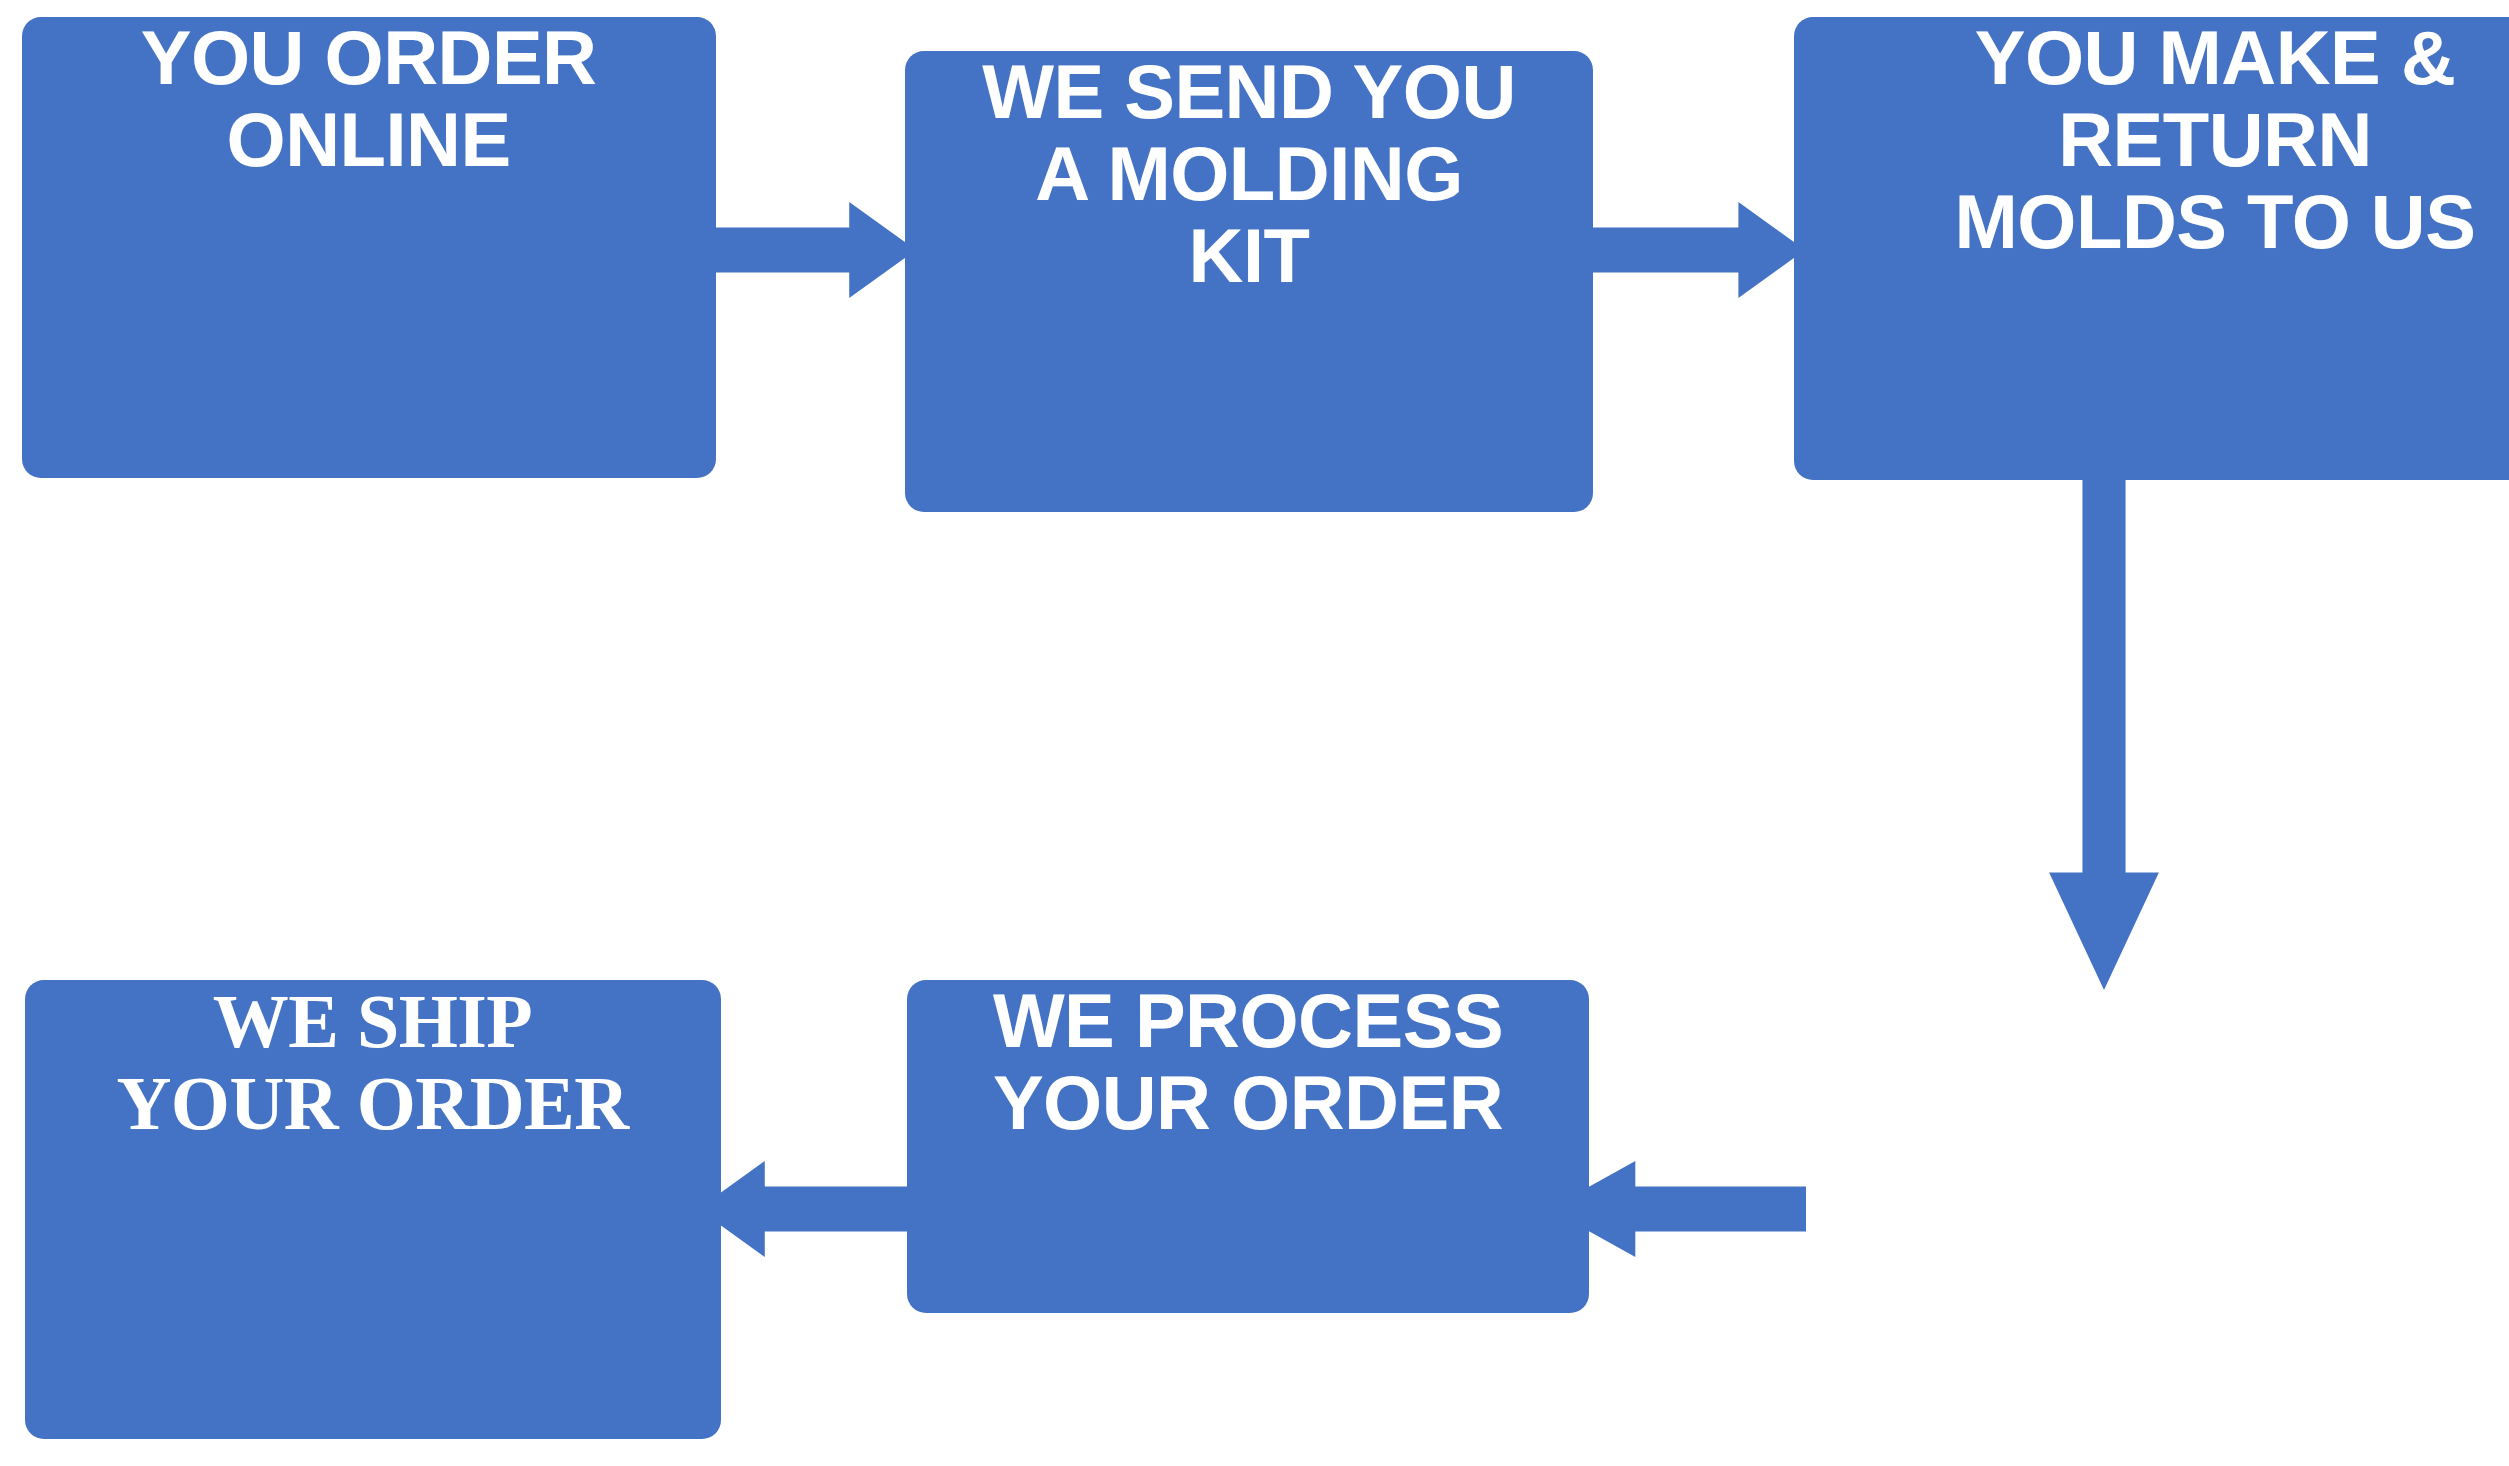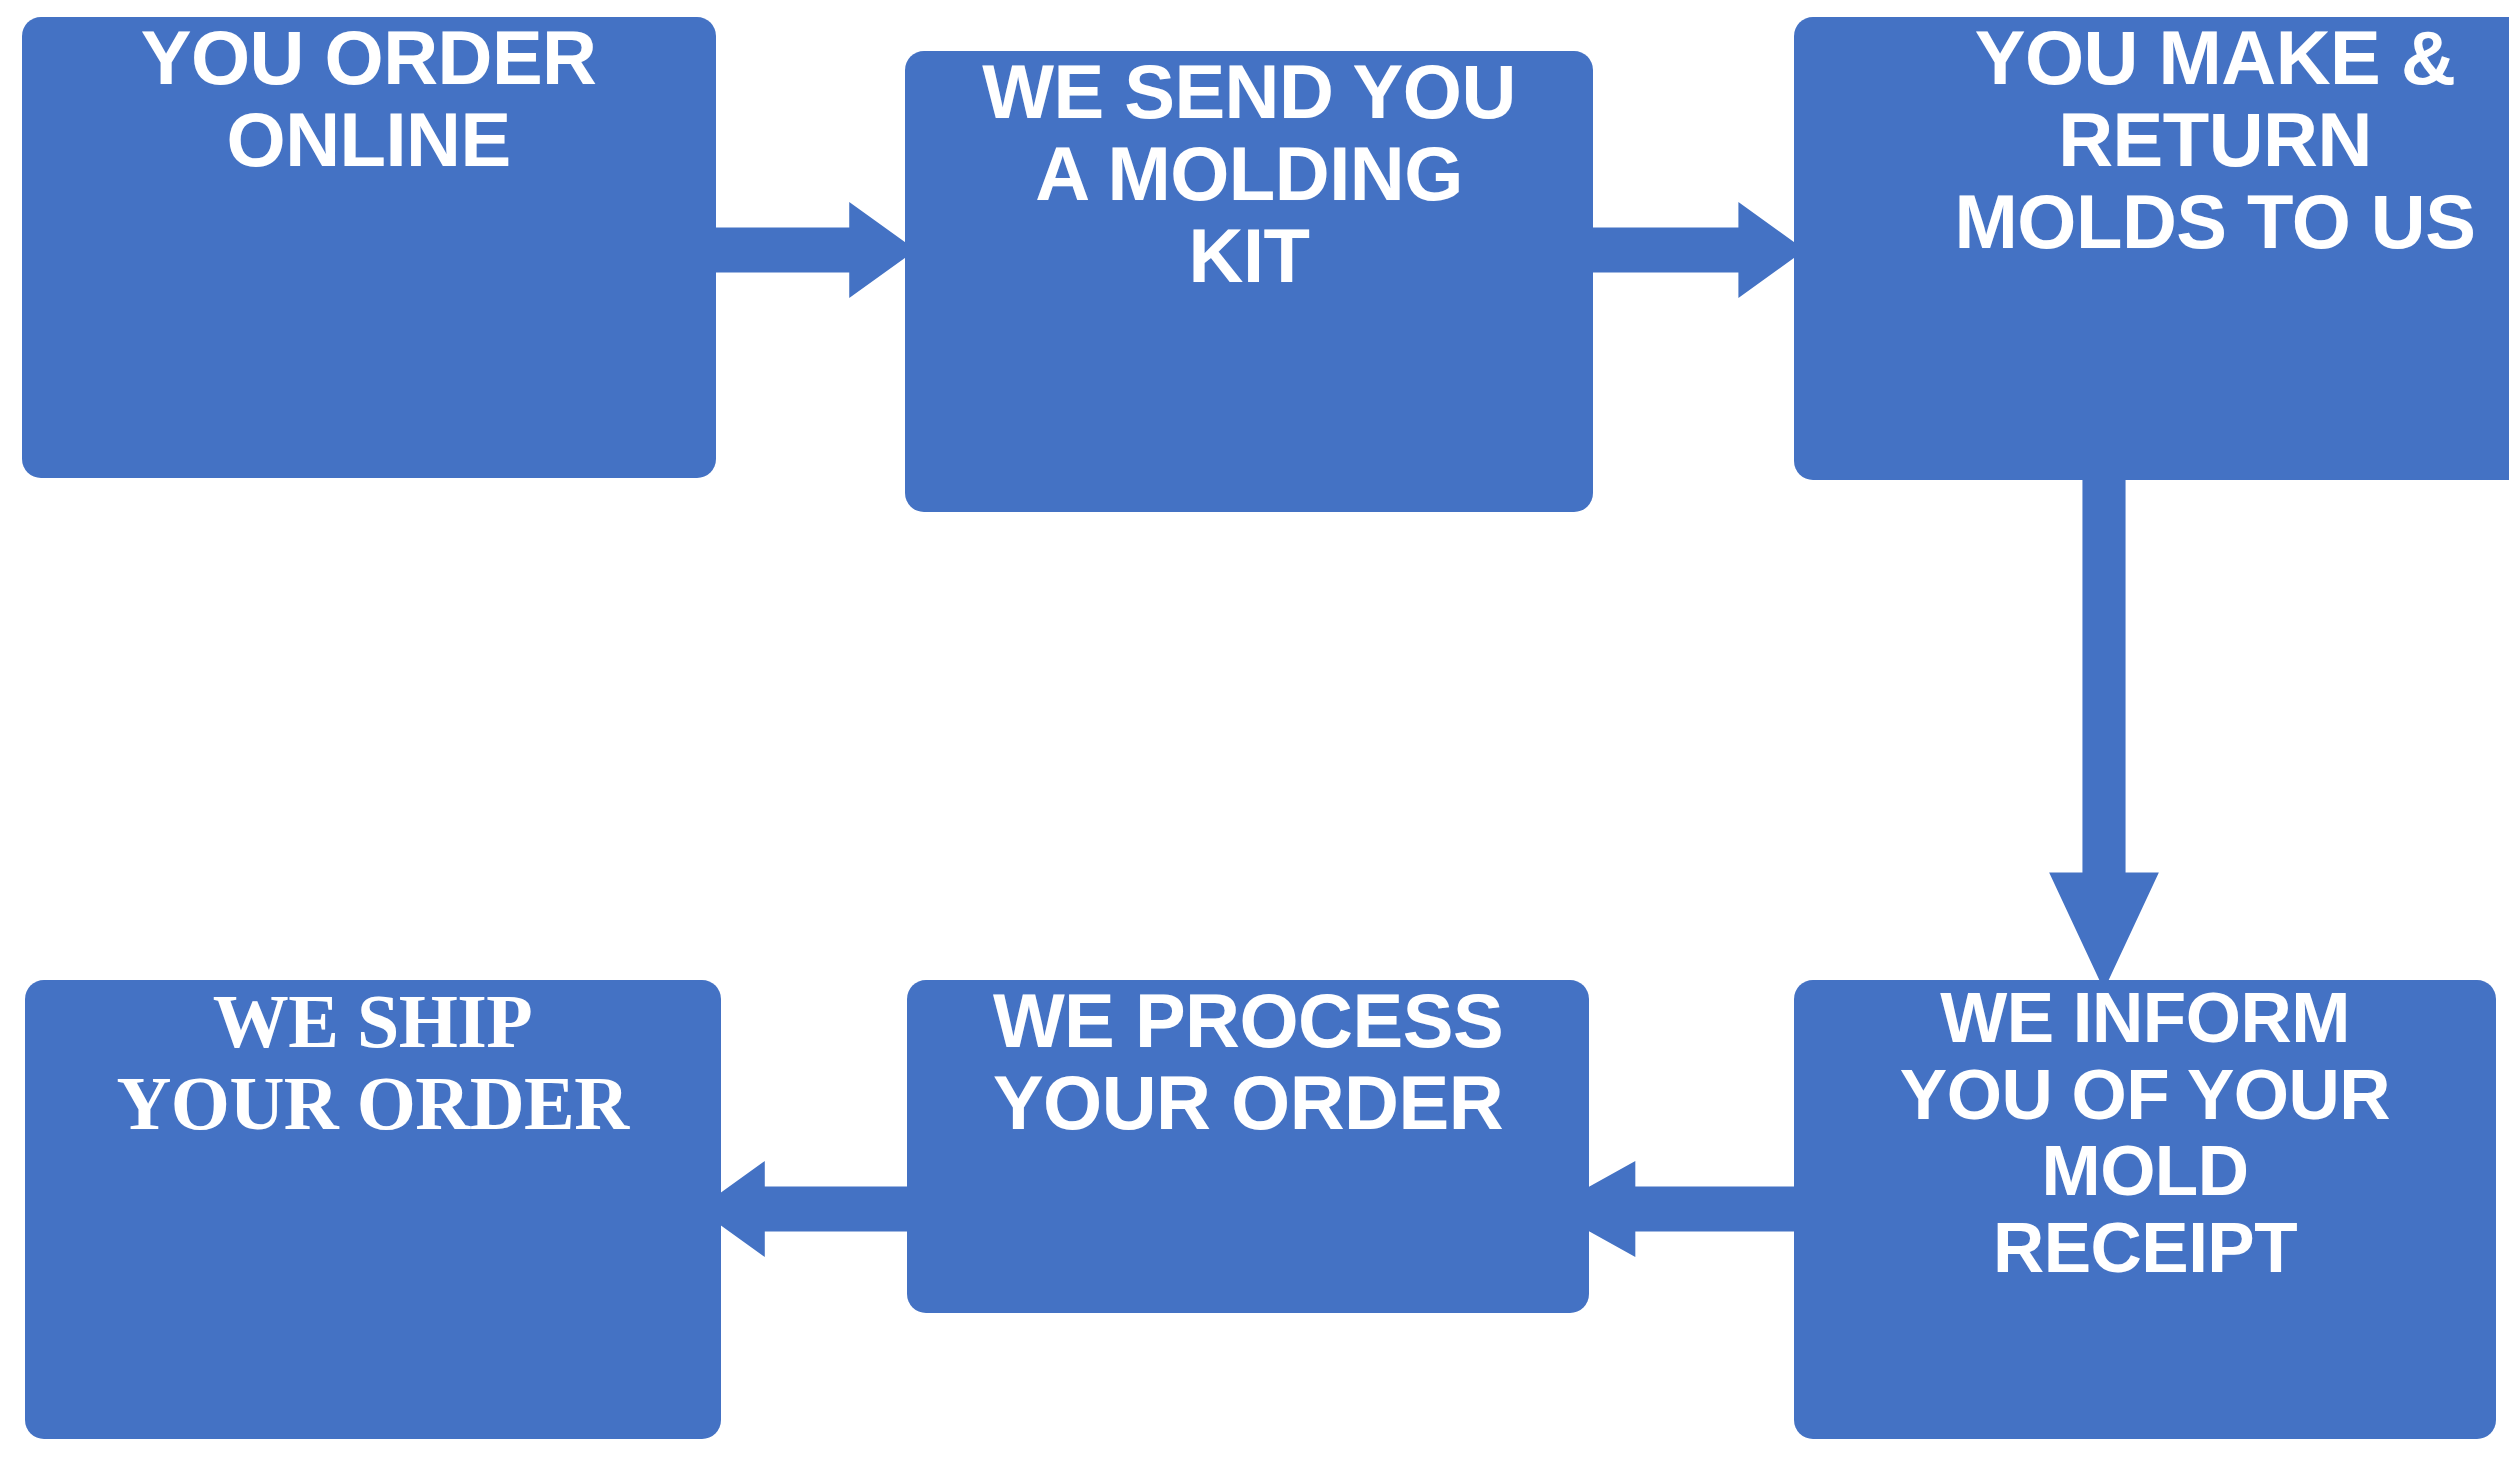--- a/index.html
+++ b/index.html
@@ -87,26 +87,20 @@
   <div class="node" id="node-ship-order">
     <span class="node-label">WE SHIP
 YOUR ORDER</span>
   </div>
 
   <div class="node" id="node-process-order">
     <span class="node-label">WE PROCESS
 YOUR ORDER</span>
   </div>
 
-  <div class="node" id="node-inform-receipt">
-    <span class="node-label">WE INFORM
-YOU OF YOUR
-MOLD
-RECEIPT</span>
-  </div>
 
   <div class="arrow" id="arrow-order-to-kit">
     <svg width="216" height="108" viewBox="0 0 220 110">
       <polygon points="0,32 152,32 152,6 220,55 152,104 152,78 0,78" fill="#4472C4"></polygon>
     </svg>
   </div>
 
   <div class="arrow" id="arrow-kit-to-molds">
     <svg width="237" height="108" viewBox="0 0 242 110">
       <polygon points="0,32 174,32 174,6 242,55 174,104 174,78 0,78" fill="#4472C4"></polygon>

